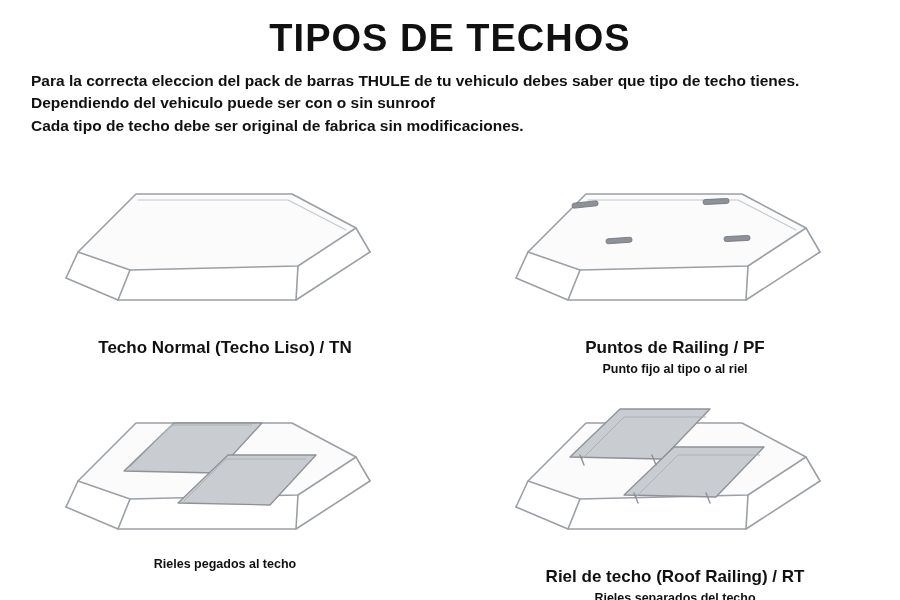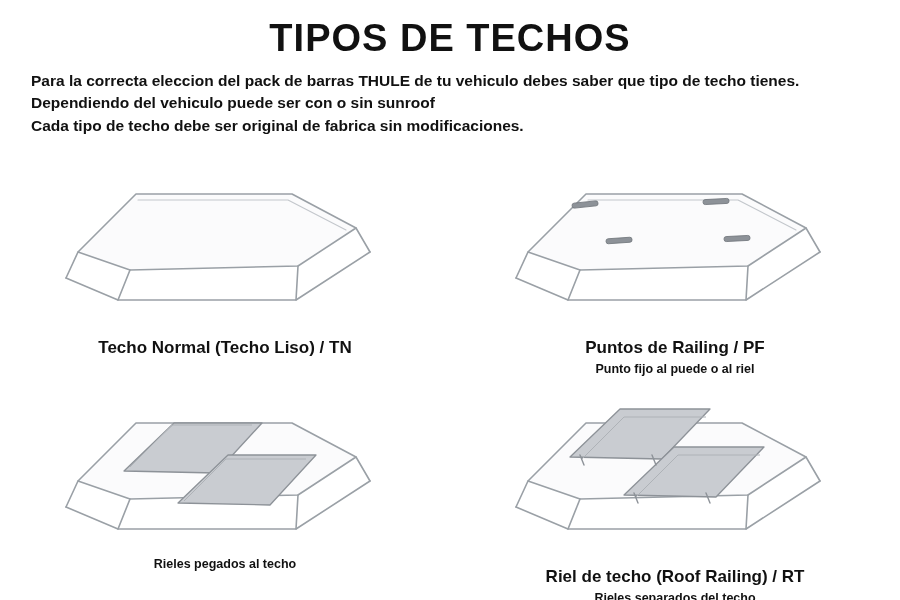--- a/index.html
+++ b/index.html
@@ -130,21 +130,21 @@
 
           <g fill="#8d9298" stroke="#6f747a" stroke-width="0.8">
             <rect x="62" y="28" width="26" height="5" rx="2.2" transform="rotate(-6 75 30)"></rect>
             <rect x="193" y="25" width="26" height="5" rx="2.2" transform="rotate(-3 206 27)"></rect>
             <rect x="96" y="64" width="26" height="5" rx="2.2" transform="rotate(-4 109 66)"></rect>
             <rect x="214" y="62" width="26" height="5" rx="2.2" transform="rotate(-3 227 64)"></rect>
           </g>
         </svg>
       </div>
       <div class="cell-caption">Puntos de Railing / PF</div>
-      <div class="cell-sub">Punto fijo al puede o al riel</div>
+      <div class="cell-sub">Punto fijo al tipo o al riel</div>
     </div>
 
     <div class="cell row2">
       <div class="art">
         <svg viewBox="0 0 330 150" width="330" height="150">
           <g fill="none" stroke="#9aa0a6" stroke-width="1.6" stroke-linejoin="round" stroke-linecap="round">
             <path d="M18 78 L76 20 L232 20 L296 54 L238 92 L70 96 Z" fill="#fbfbfc"></path>
             <path d="M18 78 L6 104"></path>
             <path d="M70 96 L58 126"></path>
             <path d="M238 92 L236 126"></path>

